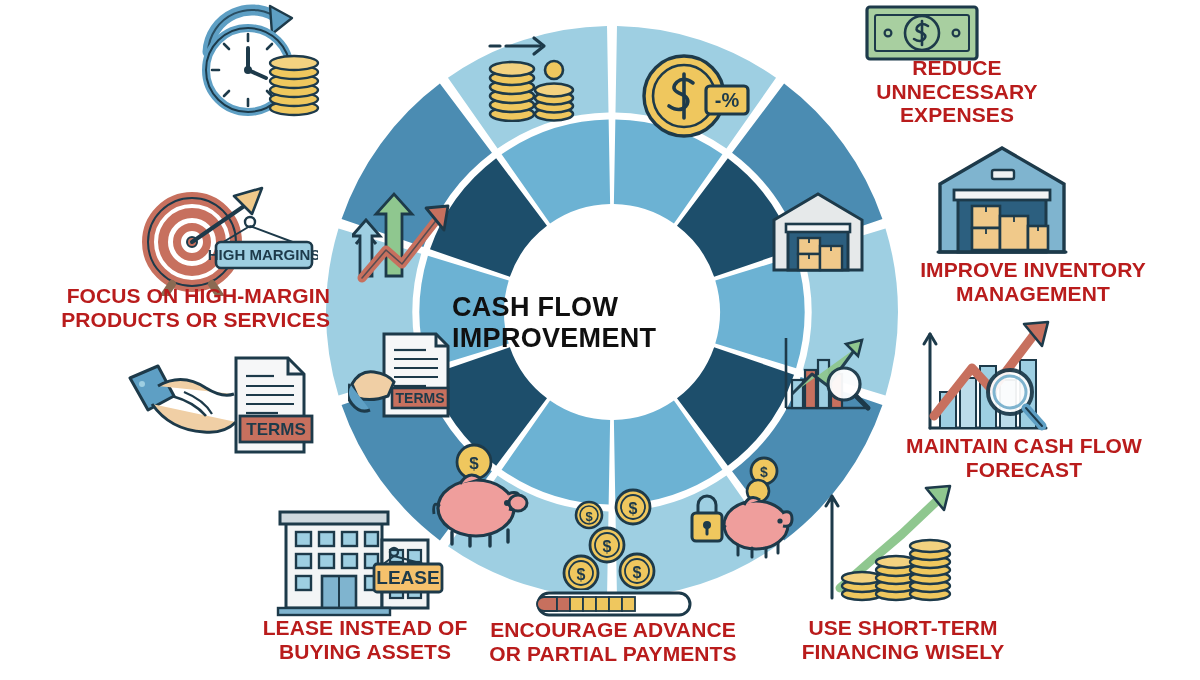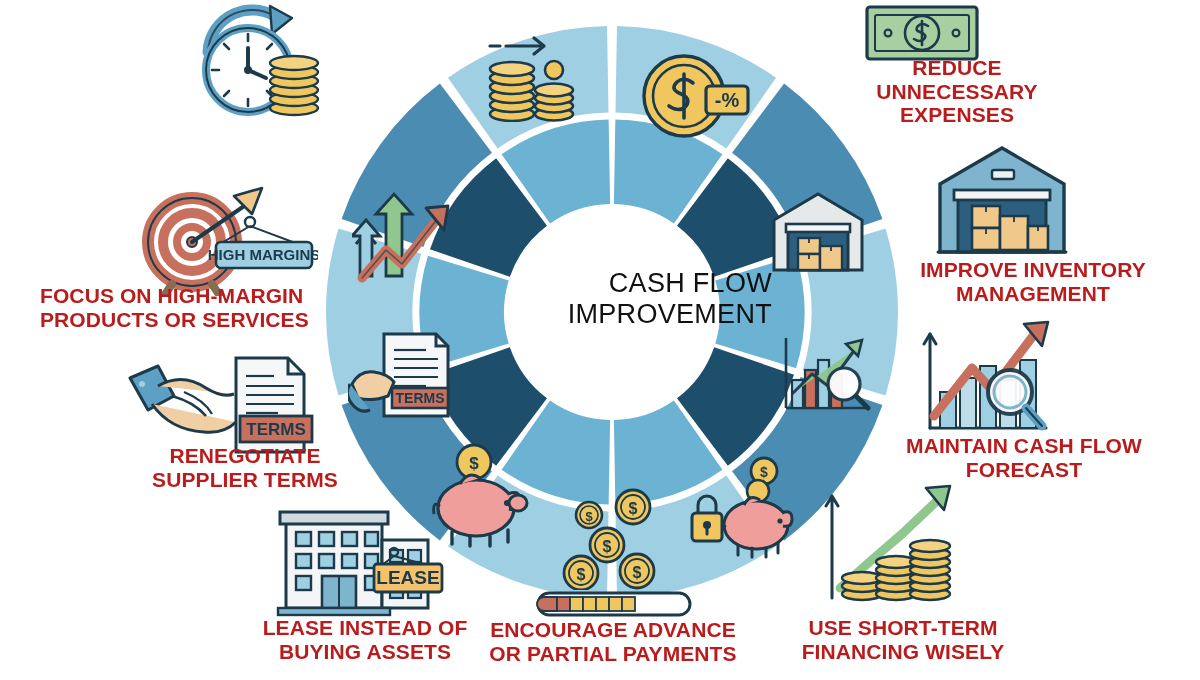--- a/index.html
+++ b/index.html
@@ -7,22 +7,22 @@
     width:1200px;height:680px;background:#ffffff;position:relative;overflow:hidden;
     font-family:"Liberation Sans","DejaVu Sans",sans-serif;
   }
   #stage{position:absolute;inset:0;}
   .wheel{position:absolute;left:0;top:0;width:1200px;height:680px;}
   .label{
     position:absolute;color:#b91c1c;font-weight:bold;letter-spacing:.1px;
     text-transform:uppercase;line-height:1.12;white-space:pre-line;
   }
   .center-title{
-    position:absolute;text-align:right;color:#101010;font-weight:normal;
-    line-height:1.14;letter-spacing:.3px;white-space:pre-line;
+    position:absolute;text-align:left;color:#101010;font-weight:bold;
+    line-height:1.14;letter-spacing:.3px;white-space:pre-line;margin-top:24px;
   }
   .ico{position:absolute;}
   .ico svg{display:block;}
 </style>
 </head>
 <body>
 
 <div id="stage">
 
   <svg class="wheel" viewBox="0 0 1200 680">
@@ -425,25 +425,23 @@
       <rect x="11" y="11" width="94" height="36" rx="2" fill="none" stroke="#1d3a4a" stroke-width="2"></rect>
       <circle cx="58" cy="29" r="17" fill="none" stroke="#1d3a4a" stroke-width="2.6"></circle>
       <path d="M58 17 V41" stroke="#1d3a4a" stroke-width="2.6" stroke-linecap="round"></path>
       <path d="M64 22 q-6-4-10 0 q-4 4 2 6 q8 3 4 7 q-4 4-10 0" fill="none" stroke="#1d3a4a" stroke-width="2.6" stroke-linecap="round"></path>
       <circle cx="24" cy="29" r="3.4" fill="none" stroke="#1d3a4a" stroke-width="2.2"></circle>
       <circle cx="92" cy="29" r="3.4" fill="none" stroke="#1d3a4a" stroke-width="2.2"></circle>
     </svg>
   </div>
 
 
-  <div class="label" style="left:40px;top:284px;width:290px;text-align:left;font-size:21px;">FOCUS ON HIGH-MARGIN
+  <div class="label" style="left:40px;top:284px;width:290px;text-align:right;font-size:21px;">FOCUS ON HIGH-MARGIN
 PRODUCTS OR SERVICES</div>
 
-  <div class="label" style="left:130px;top:444px;width:230px;text-align:center;font-size:21px;">RENEGOTIATE
-SUPPLIER TERMS</div>
 
   <div class="label" style="left:240px;top:616px;width:250px;text-align:center;font-size:21px;">LEASE INSTEAD OF
 BUYING ASSETS</div>
 
   <div class="label" style="left:484px;top:618px;width:258px;text-align:center;font-size:21px;">ENCOURAGE ADVANCE
 OR PARTIAL PAYMENTS</div>
 
   <div class="label" style="left:788px;top:616px;width:230px;text-align:center;font-size:21px;">USE SHORT-TERM
 FINANCING WISELY</div>
 

